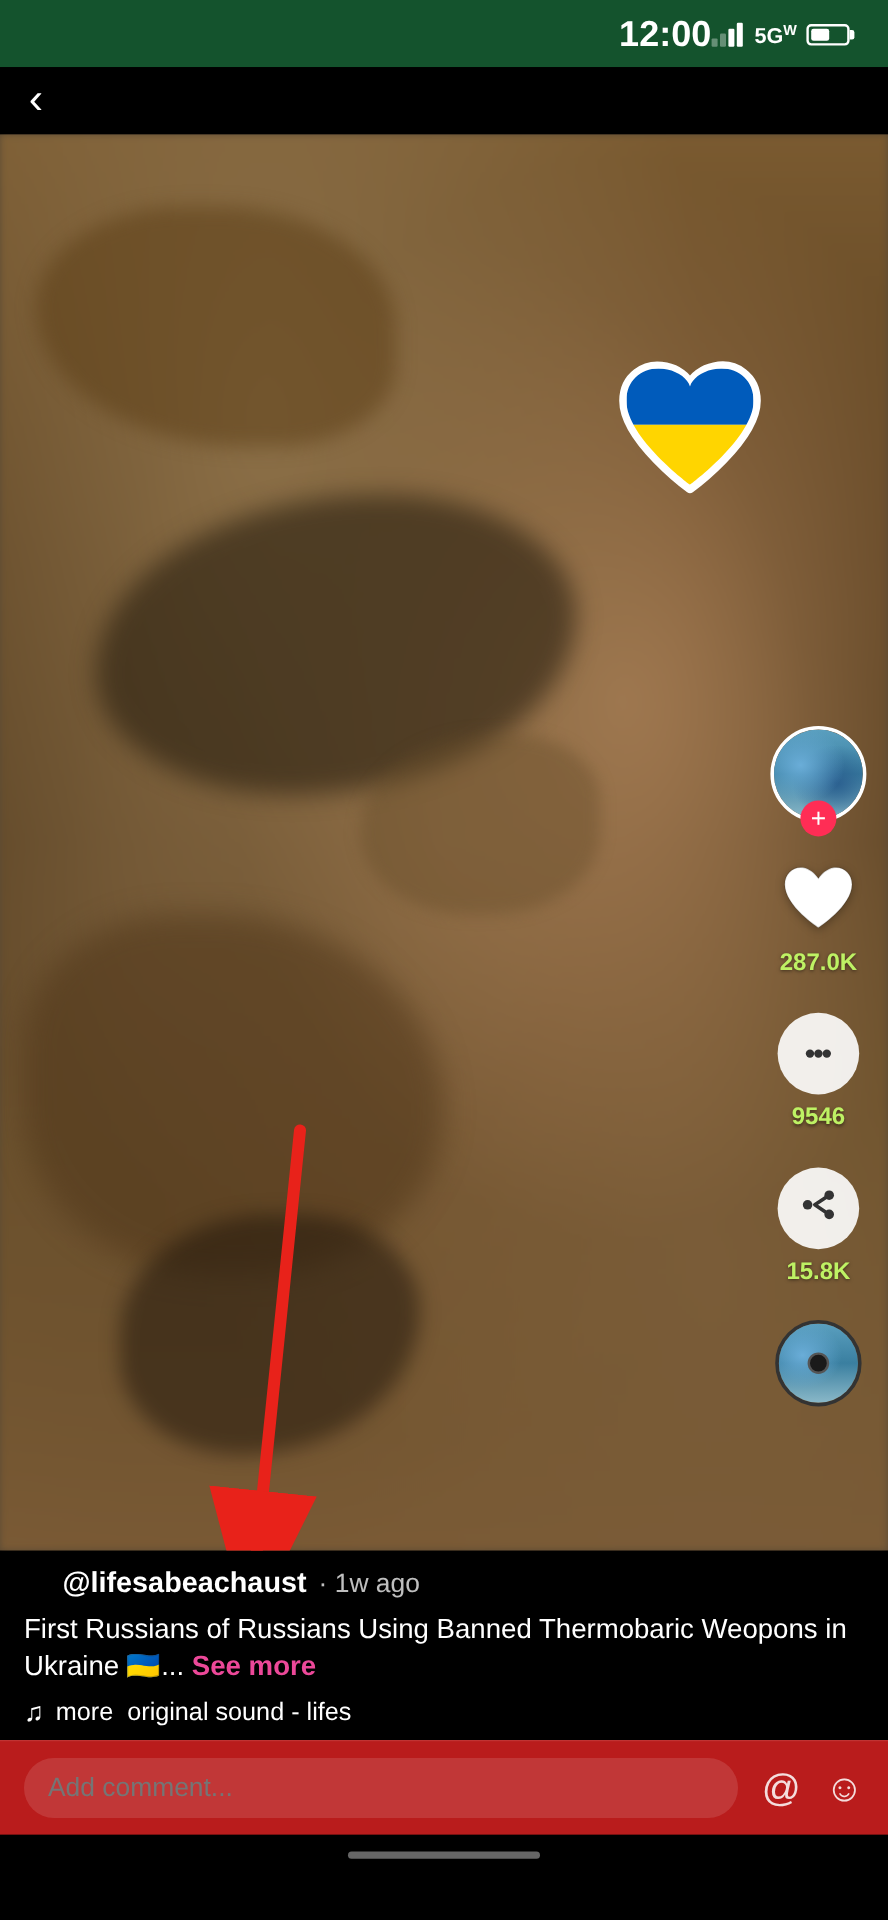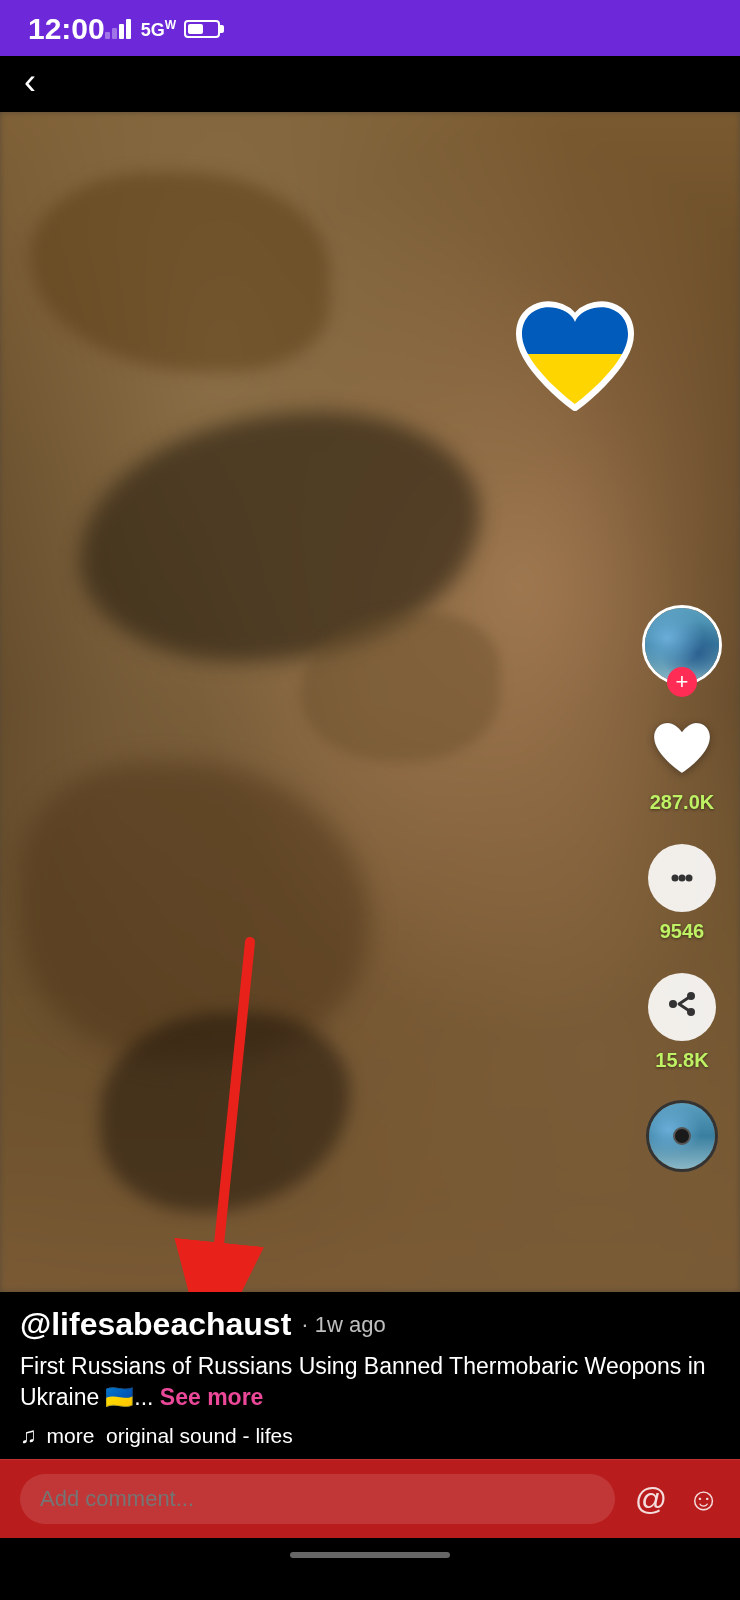--- a/index.html
+++ b/index.html
@@ -8,24 +8,24 @@
       width: 740px;
       min-height: 1600px;
       background: #000;
       font-family: -apple-system, BlinkMacSystemFont, 'Helvetica Neue', Arial, sans-serif;
       overflow-x: hidden;
     }
 
     
     .status-bar {
       display: flex;
-      justify-content: flex-start;
+      justify-content: flex-end;
       align-items: center;
       padding: 10px 28px 8px 28px;
-      background: #6d28d9;
+      background: #14532d;
       height: 56px;
     }
     .status-time {
       font-size: 30px;
       font-weight: 700;
       color: #fff;
       letter-spacing: 0;
     }
     .status-icons {
       display: flex;
@@ -331,22 +331,23 @@
       min-height: 120px;
     }
     .user-row {
       display: flex;
       align-items: center;
       gap: 10px;
       margin-bottom: 8px;
     }
     .username {
       color: #fff;
-      font-size: 32px;
+      font-size: 24px;
       font-weight: 700;
+      margin-left: 32px;
     }
     .time-ago {
       color: rgba(255,255,255,0.75);
       font-size: 22px;
       font-weight: 400;
     }
     .caption-text {
       color: #fff;
       font-size: 23px;
       line-height: 1.35;

